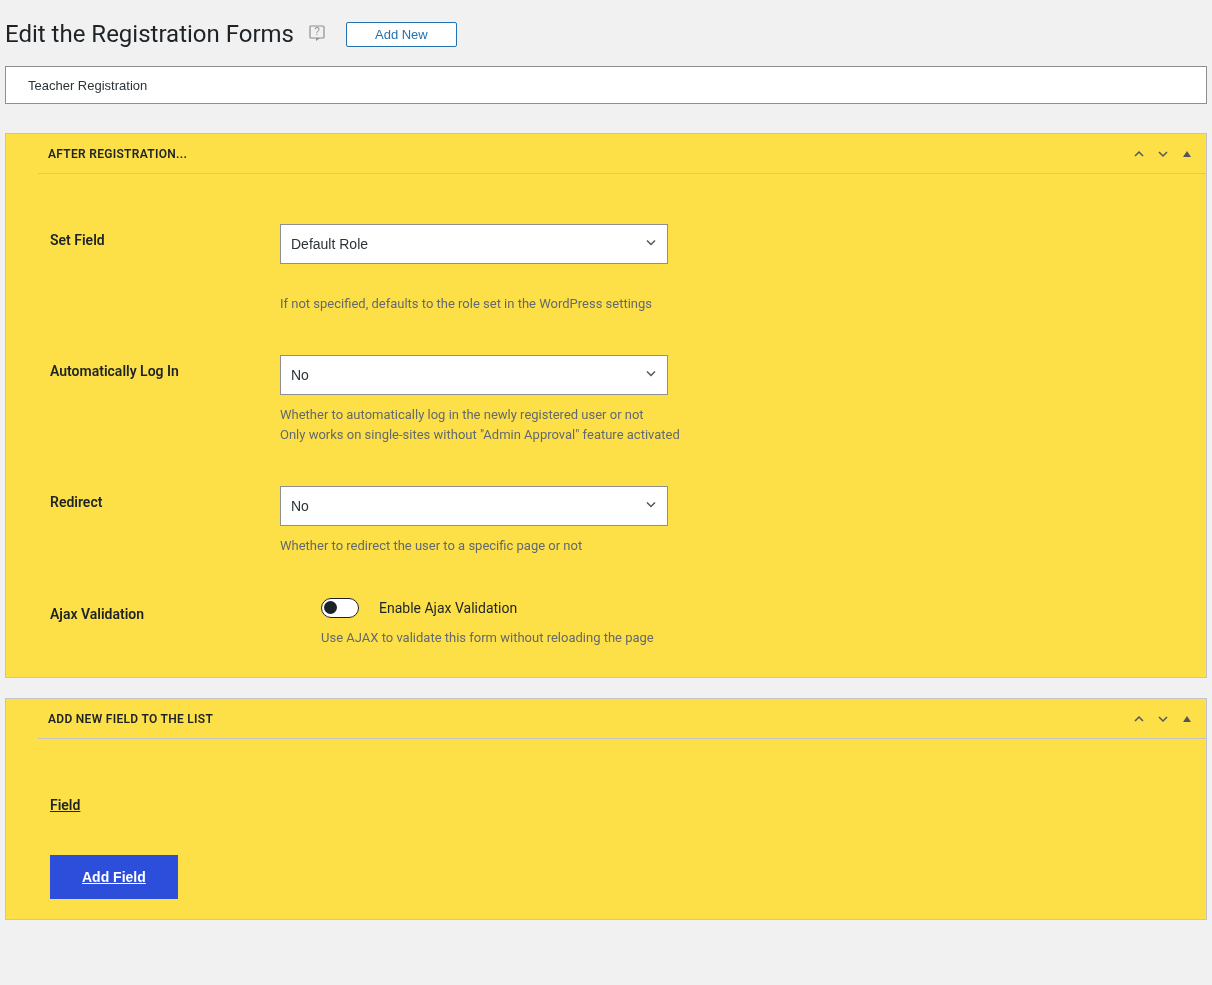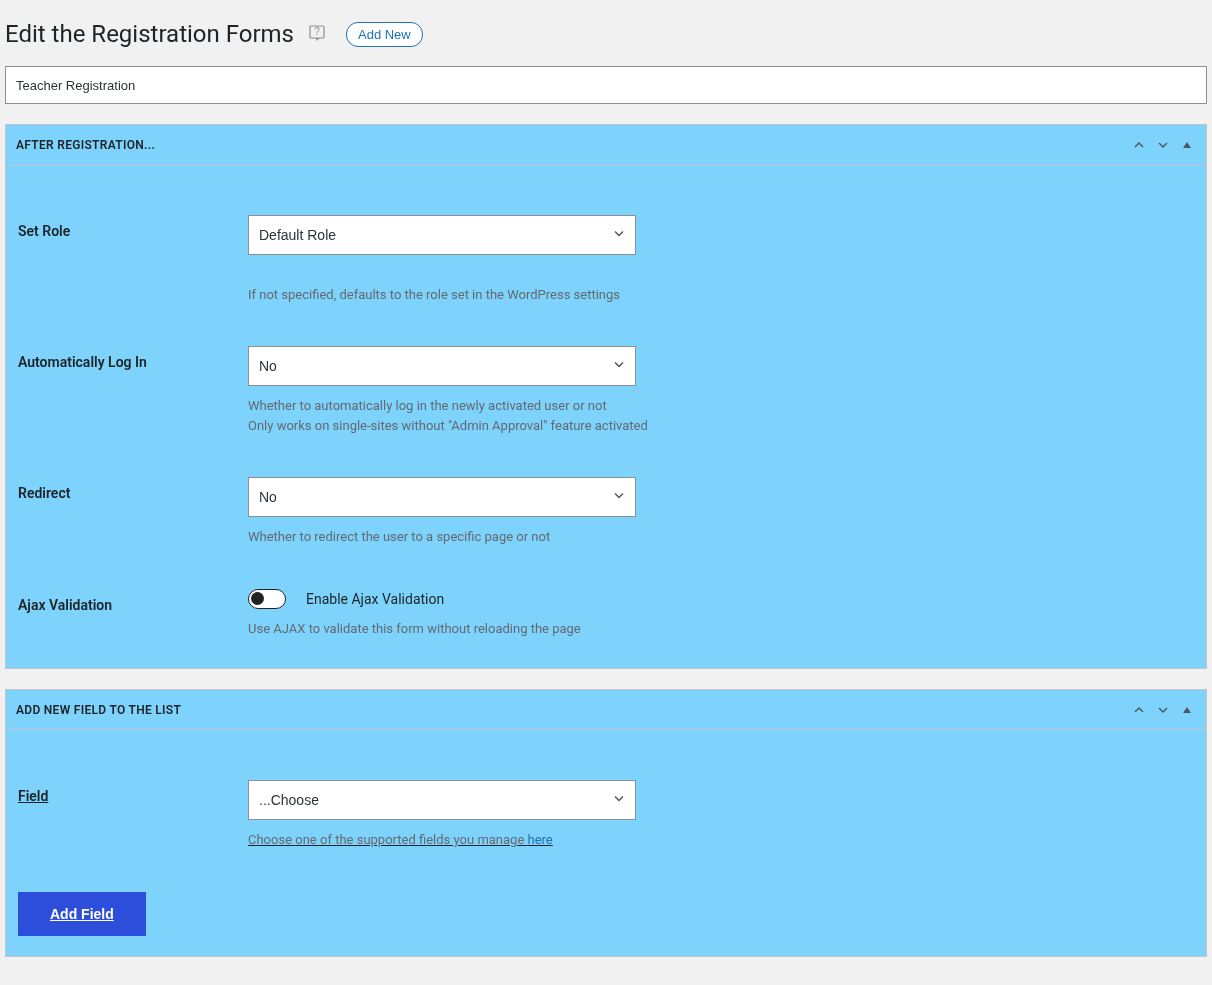--- a/index.html
+++ b/index.html
@@ -28,42 +28,43 @@
       display: inline-flex;
       align-items: center;
       justify-content: center;
       color: #8c8f94;
       margin-left: 2px;
     }
     .add-new-btn {
       border: 1px solid #2271b1;
       color: #2271b1;
       background: #fff;
-      padding: 4px 11px;
+      padding: 4px 28px;
       font-size: 13px;
-      border-radius: 12px;
+      border-radius: 2px;
       cursor: pointer;
       margin-left: 6px;
     }
     .title-input-wrap {
       padding: 0 5px 20px 5px;
     }
     .title-input {
       width: 100%;
-      padding: 8px 10px;
+      padding: 8px 22px;
       font-size: 13px;
       border: 1px solid #8c8f94;
       background: #fff;
       color: #2c3338;
       height: 38px;
     }
     .postbox {
-      background: #7dd3fc;
+      background: #fde047;
       border: 1px solid #c3c4c7;
-      margin: 0 5px 20px 5px;
+      margin: 9px 5px 20px 5px;
+      padding-left: 32px;
     }
     .postbox-header {
       display: flex;
       align-items: center;
       justify-content: space-between;
       border-bottom: 1px solid #c3c4c7;
       padding: 0 10px;
       height: 40px;
     }
     .postbox-title {
@@ -85,21 +86,21 @@
       cursor: pointer;
     }
     .postbox-body {
       padding: 50px 12px 30px 12px;
     }
     .field-row {
       display: flex;
       align-items: flex-start;
       margin-bottom: 42px;
     }
-    .field-row:last-child { margin-bottom: 0; }
+    .field-row:last-child { margin-bottom: 0; gap: 41px; }
     .field-label {
       width: 230px;
       font-size: 14px;
       font-weight: 600;
       color: #1d2327;
       padding-top: 8px;
       flex-shrink: 0;
     }
     .field-control { flex: 1; }
     .select-wrap {
@@ -216,21 +217,21 @@
       <span class="ctrl-icon">
         <svg width="10" height="10" viewBox="0 0 10 10">
             <path d="M5 2 L9 8 L1 8 Z" fill="currentColor"></path>
           </svg>
       </span>
     </div>
   </div>
   <div class="postbox-body">
 
     <div class="field-row">
-      <div class="field-label">Set Role</div>
+      <div class="field-label">Set Field</div>
       <div class="field-control">
         <div class="select-wrap">
           <select class="select">
             <option>Default Role</option>
           </select>
           <span class="select-arrow">
             <svg width="14" height="14" viewBox="0 0 14 14">
                 <path d="M3 5 L7 9 L11 5" fill="none" stroke="currentColor" stroke-width="1.5"></path>
               </svg>
           </span>
@@ -249,21 +250,21 @@
           <select class="select">
             <option>No</option>
           </select>
           <span class="select-arrow">
             <svg width="14" height="14" viewBox="0 0 14 14">
                 <path d="M3 5 L7 9 L11 5" fill="none" stroke="currentColor" stroke-width="1.5"></path>
               </svg>
           </span>
         </div>
         <div class="description">
-          <span>Whether to automatically log in the newly activated user or not</span><br>
+          <span>Whether to automatically log in the newly registered user or not</span><br>
           <span>Only works on single-sites without "Admin Approval" feature activated</span><br>
         </div>
       </div>
     </div>
 
     <div class="field-row">
       <div class="field-label">Redirect</div>
       <div class="field-control">
         <div class="select-wrap">
           <select class="select">
@@ -313,35 +314,20 @@
         <svg width="10" height="10" viewBox="0 0 10 10">
             <path d="M5 2 L9 8 L1 8 Z" fill="currentColor"></path>
           </svg>
       </span>
     </div>
   </div>
   <div class="postbox-body add-field">
 
     <div class="field-row">
       <div class="field-label">Field</div>
-      <div class="field-control">
-        <div class="select-wrap">
-          <select class="select">
-            <option>...Choose</option>
-          </select>
-          <span class="select-arrow">
-            <svg width="14" height="14" viewBox="0 0 14 14">
-                <path d="M3 5 L7 9 L11 5" fill="none" stroke="currentColor" stroke-width="1.5"></path>
-              </svg>
-          </span>
-        </div>
-        <div class="description">
-          <span>Choose one of the supported fields you manage </span><a class="link">here</a>
-        </div>
-      </div>
     </div>
 
     <div class="btn-row">
       <button class="primary-btn">Add Field</button>
     </div>
 
   </div>
 </div>
 
 </body></html>

